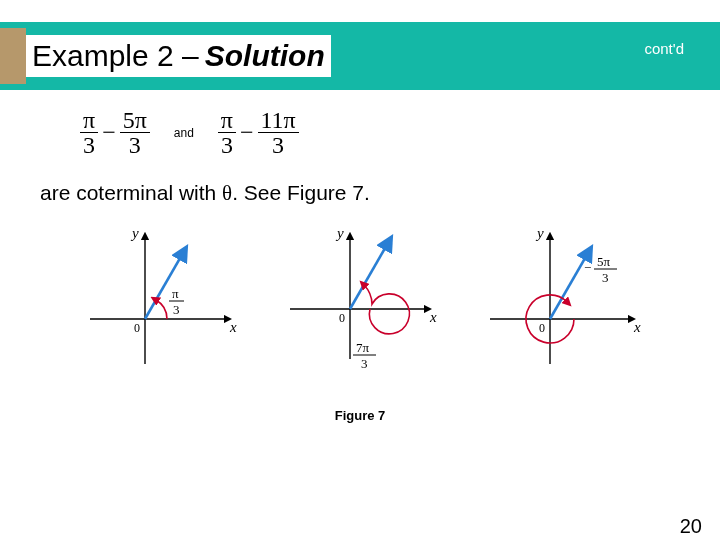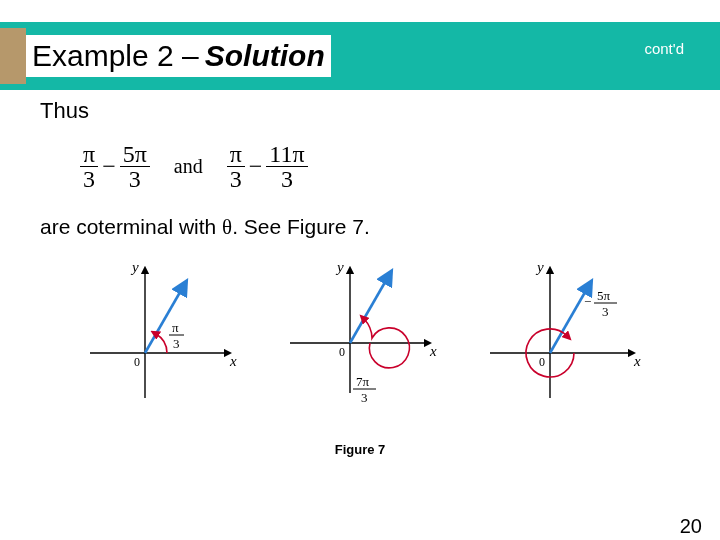--- a/index.html
+++ b/index.html
@@ -59,22 +59,21 @@
     margin-bottom: 18px;
   }
   .eqrow {
     display: flex;
     align-items: center;
     justify-content: flex-start;
     gap: 24px;
     margin: 10px 0 24px 40px;
   }
   .and {
-    font-size: 20px;
-    font-family: Liberation Serif, serif;
+    font-size: 12px;
   }
   .coterminal {
     font-size: 21px;
     margin-top: 18px;
   }
   .figrow {
     display: flex;
     justify-content: center;
     gap: 30px;
     margin-top: 18px;
@@ -126,21 +125,20 @@
 <div class="header">
   <div class="header-accent"></div>
   <div class="header-title">
     <span>Example 2 – </span>
     <span class="sol">Solution</span>
   </div>
 </div>
 <div class="contd">cont'd</div>
 
 <div class="content">
-  <div class="thus">Thus</div>
 
   <div class="eqrow">
     <span class="eq">
       <span class="frac">
           <span class="num">π</span>
           <span class="den">3</span>
         </span>
       <span>−</span>
       <span class="frac">
           <span class="num">5π</span>

